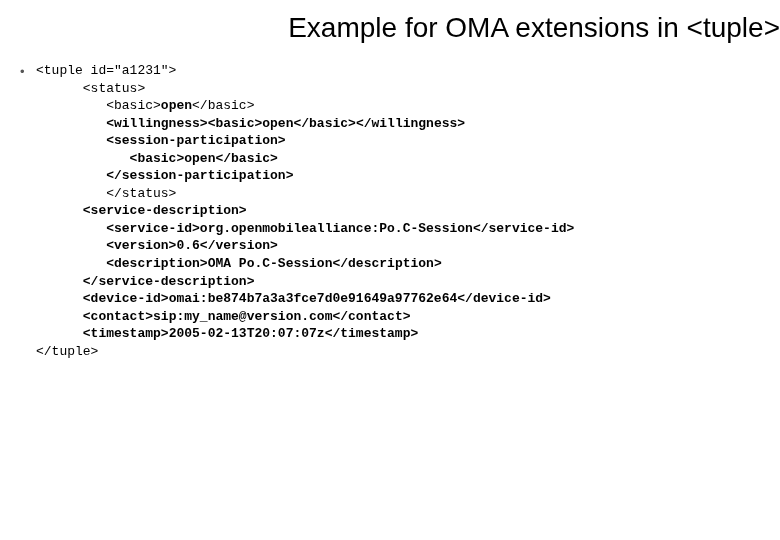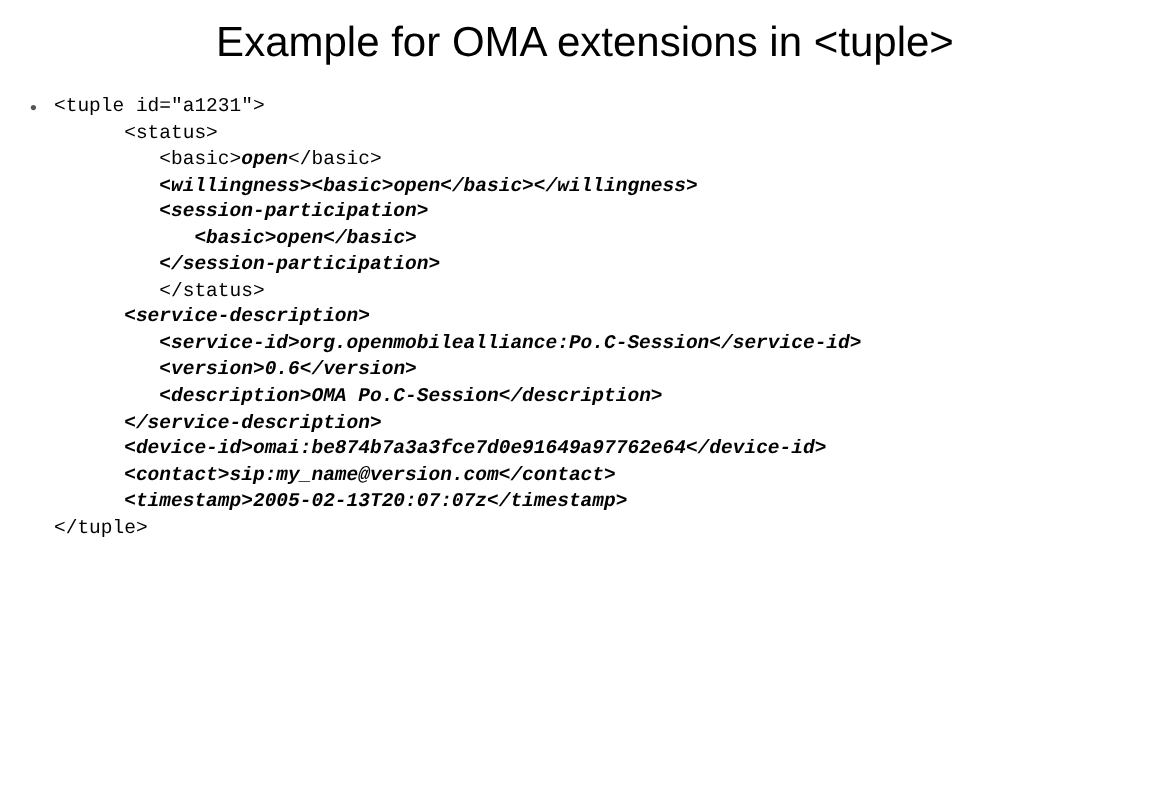--- a/index.html
+++ b/index.html
@@ -6,21 +6,21 @@
     margin: 0;
     padding: 0;
     width: 780px;
     height: 540px;
     background: #ffffff;
     font-family: Arial, Helvetica, sans-serif;
     position: relative;
   }
   .title {
     font-size: 28px;
-    text-align: center;
+    text-align: right;
     padding-top: 12px;
     padding-bottom: 18px;
     color: #000;
   }
   .content {
     padding-left: 20px;
     font-size: 13px;
     line-height: 1.35;
   }
   .bullet-row {
@@ -34,21 +34,20 @@
     padding-top: 1px;
   }
   .code {
     font-family: "Courier New", Courier, monospace;
     white-space: pre;
     font-size: 13px;
     color: #000;
   }
   .code .bold {
     font-weight: bold;
-    font-style: italic;
   }
 </style>
 </head>
 <body>
 
 <div class="title">Example for OMA extensions in &lt;tuple&gt;</div>
 
 <div class="content">
   <div class="bullet-row">
     <div class="bullet">•</div>

